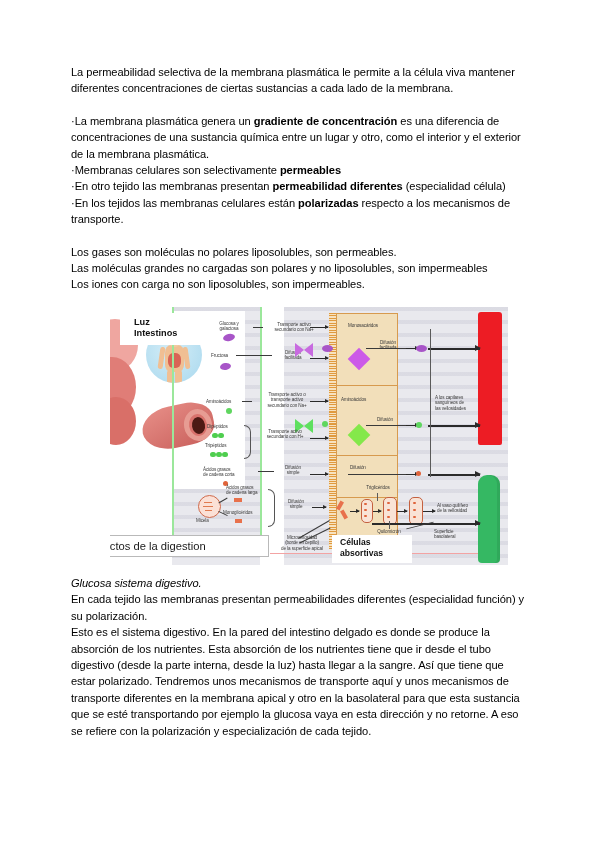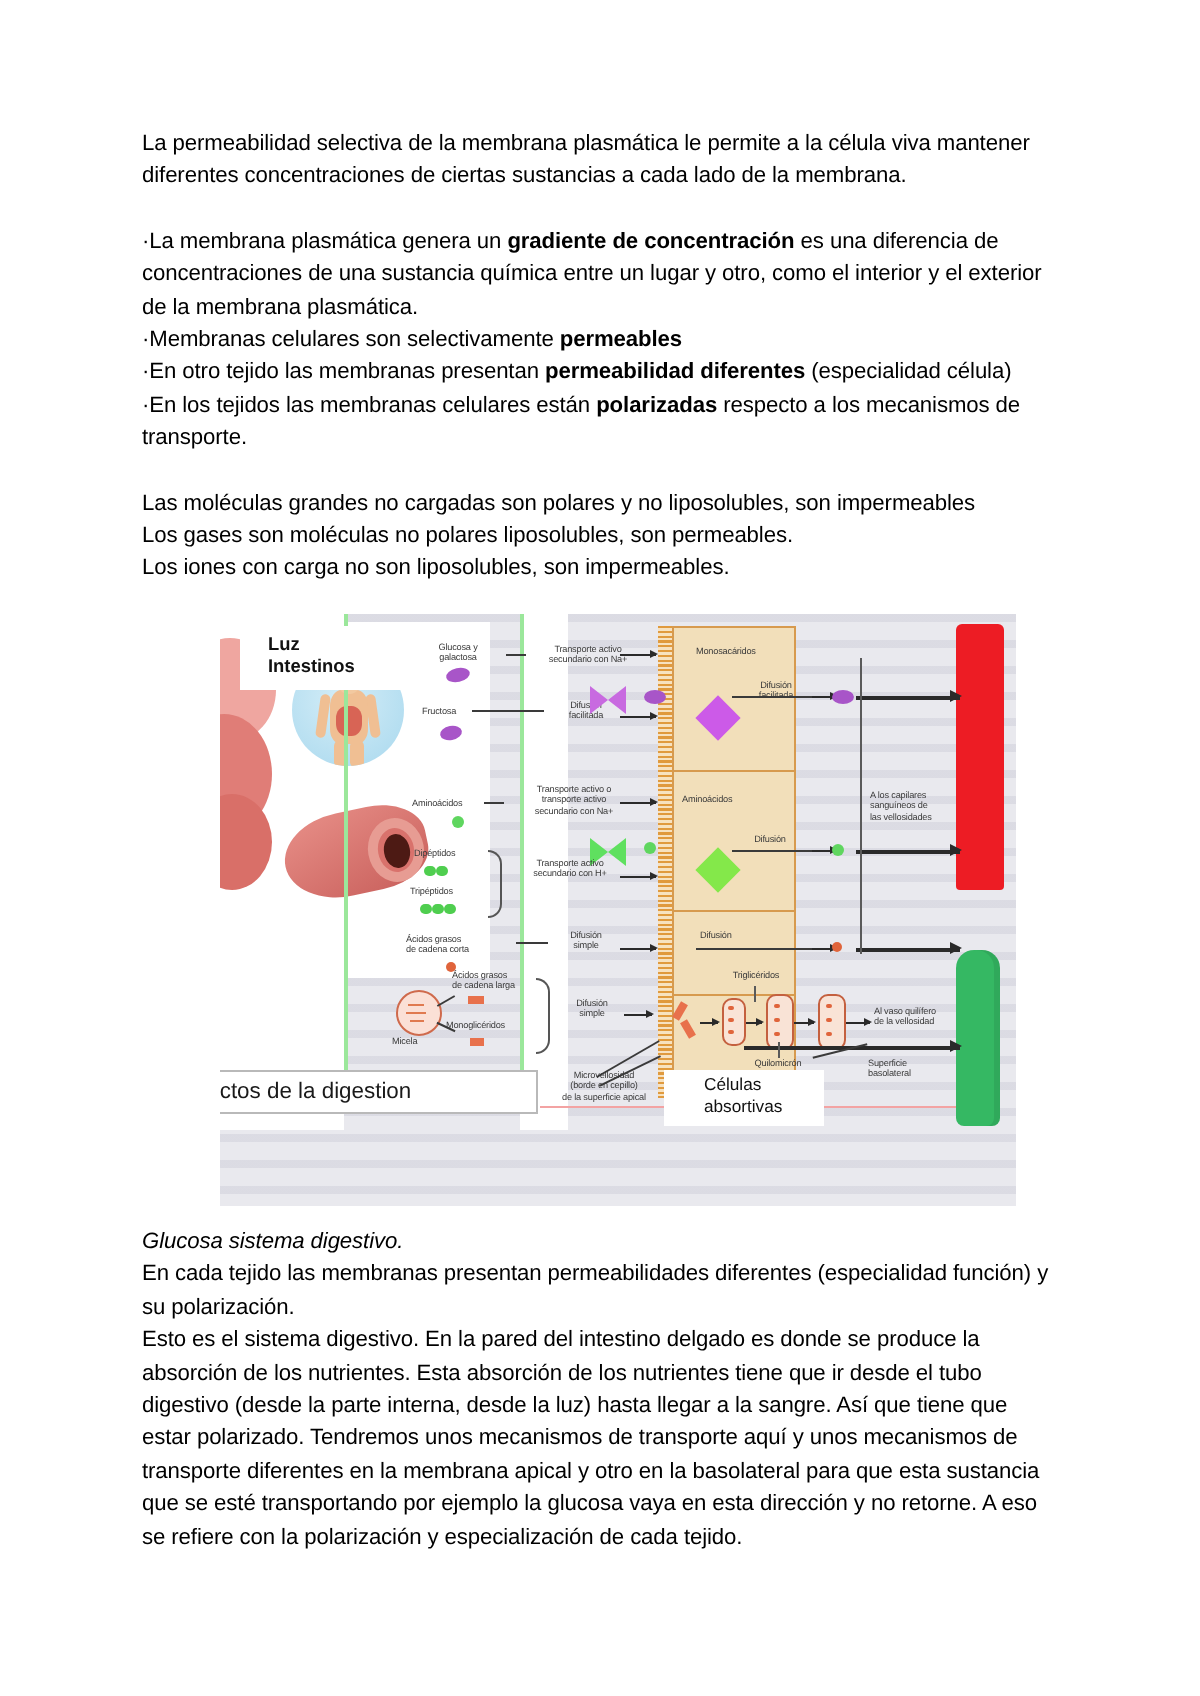--- a/index.html
+++ b/index.html
@@ -43,21 +43,21 @@
     letter-spacing: -0.05px;
   }
   .gap { height: 16px; }
   b { font-weight: bold; }
   i { font-style: italic; }
 
   
   .figure {
     position: relative;
     width: 398px;
-    height: 296px;
+    height: 258px;
     margin: 14px 0 0 39px;
     background: #e9e9ee;
     overflow: hidden;
   }
   
   .ghost {
     position: absolute;
     inset: 0;
     background:
       repeating-linear-gradient(
@@ -353,22 +353,22 @@
     white-space: pre-line;
   }
   .cel-box {
     position: absolute;
     left: 222px; top: 228px;
     width: 80px; height: 28px;
     background: #ffffff;
   }
   .cel-box span {
     position: absolute;
-    left: 20px; top: 2px;
-    font-weight: normal;
+    left: 8px; top: 2px;
+    font-weight: bold;
     font-size: 8.6px;
     line-height: 11px;
     color: #111;
     white-space: pre-line;
   }
 </style>
 </head>
 <body>
 
 <div class="page">
@@ -382,22 +382,22 @@
     <p class="body-text"><span>·La membrana plasmática genera un </span><b>gradiente de concentración</b><span> es una diferencia de concentraciones de una sustancia química entre un lugar y otro, como el interior y el exterior de la membrana plasmática.</span></p>
 
     <p class="body-text"><span>·Membranas celulares son selectivamente </span><b>permeables</b></p>
 
     <p class="body-text"><span>·En otro tejido las membranas presentan </span><b>permeabilidad diferentes</b><span> (especialidad célula)</span></p>
 
     <p class="body-text"><span>·En los tejidos las membranas celulares están </span><b>polarizadas</b><span> respecto a los mecanismos de transporte.</span></p>
 
     <div class="gap"></div>
 
+    <p class="body-text">Los gases son moléculas no polares liposolubles, son permeables.</p>
     <p class="body-text">Las moléculas grandes no cargadas son polares y no liposolubles, son impermeables</p>
-    <p class="body-text">Los gases son moléculas no polares liposolubles, son permeables.</p>
     <p class="body-text">Los iones con carga no son liposolubles, son impermeables.</p>
 
     <div class="figure">
       <div class="ghost"></div>
 
       <div class="fig-white" style="left:0; top:0; width:62px; height:258px;"></div>
       <div class="fig-white" style="left:0; top:4px; width:135px; height:178px;"></div>
       <div class="fig-white" style="left:150px; top:0; width:24px; height:258px;"></div>
 
       <div class="anat">

